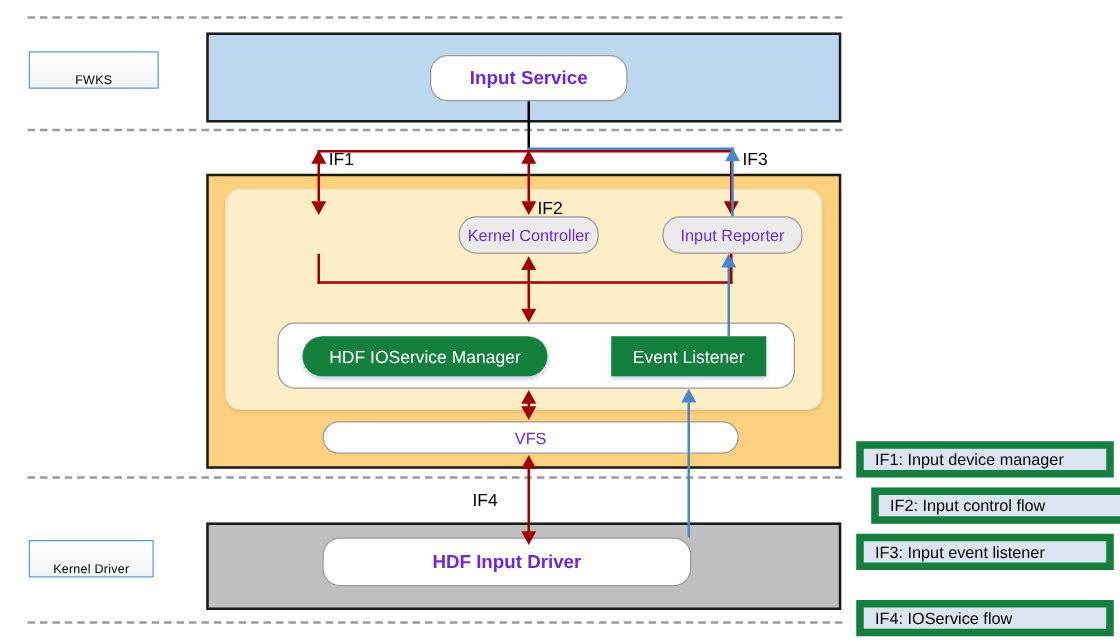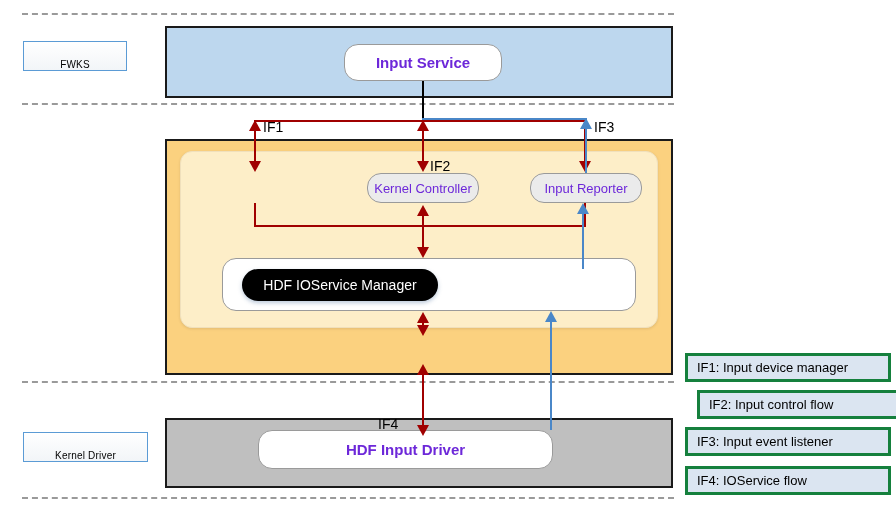--- a/index.html
+++ b/index.html
@@ -91,21 +91,21 @@
     font-weight: normal;
   }
 
   
   .pill {
     position: absolute;
     box-sizing: border-box;
     display: flex;
     align-items: center;
     justify-content: center;
-    background: #000000;
+    background: #15803d;
     color: #ffffff;
     font-size: 14px;
     font-weight: normal;
     box-shadow: 0 2px 4px rgba(60,100,150,.35);
   }
   .pill-round { border-radius: 16px; }
   .pill-square { border-radius: 0; }
 
   
   .ln {
@@ -141,21 +141,21 @@
     font-size: 14px;
     color: #000000;
     white-space: nowrap;
   }
 
   
   .legend-item {
     position: absolute;
     box-sizing: border-box;
     background: #dbe5f1;
-    border: 3px solid #15803d;
+    border: 6px solid #15803d;
     display: flex;
     align-items: center;
     padding-left: 9px;
     font-size: 13px;
     color: #000000;
     white-space: nowrap;
   }
 </style>
 </head>
 <body>
@@ -163,21 +163,21 @@
 <div id="canvas">
 
   <div class="sep" style="left:22px;  top:13px;  width:652px;"></div>
   <div class="sep" style="left:22px;  top:103px; width:652px;"></div>
   <div class="sep" style="left:22px;  top:381px; width:652px;"></div>
   <div class="sep" style="left:22px;  top:497px; width:652px;"></div>
 
   <div class="layer-tag" style="left:23px; top:41px; width:104px; height:30px;">
     <span>FWKS</span>
   </div>
-  <div class="layer-tag" style="left:23px; top:432px; width:125px; height:30px;">
+  <div class="layer-tag" style="left:23px; top:432px; width:100px; height:30px;">
     <span>Kernel Driver</span>
   </div>
 
   <div class="band band-fwks" style="left:165px; top:26px; width:508px; height:72px;"></div>
 
   <div class="node node-white" style="left:344px; top:44px; width:158px; height:37px;">
     <span>Input Service</span>
   </div>
 
   <div class="ln ln-v ln-black" style="left:422px; top:81px; height:40px;"></div>
@@ -191,21 +191,27 @@
   </div>
   <div class="node node-grey" style="left:530px; top:173px; width:112px; height:30px;">
     <span>Input Reporter</span>
   </div>
 
   <div class="node node-plain" style="left:222px; top:258px; width:414px; height:53px;"></div>
 
   <div class="pill pill-round" style="left:242px; top:269px; width:196px; height:32px;">
     <span>HDF IOService Manager</span>
   </div>
-
+  <div class="pill pill-square" style="left:489px; top:269px; width:124px; height:32px;">
+    <span>Event Listener</span>
+  </div>
+
+  <div class="node node-plain" style="left:258px; top:337px; width:333px; height:26px;">
+    <span>VFS</span>
+  </div>
 
   <div class="band band-kernel" style="left:165px; top:418px; width:508px; height:70px;"></div>
 
   <div class="node node-white" style="left:258px; top:430px; width:295px; height:39px;">
     <span>HDF Input Driver</span>
   </div>
 
   <div class="ln ln-h" style="left:255px; top:120px; width:330px;"></div>
 
   <div class="arw arw-up" style="left:249px; top:120px;"></div>
@@ -233,21 +239,21 @@
   <div class="ln ln-v" style="left:422px; top:210px; height:38px;"></div>
   <div class="arw arw-down" style="left:417px; top:247px;"></div>
 
   <div class="arw arw-up" style="left:417px; top:312px;"></div>
   <div class="ln ln-v" style="left:422px; top:317px; height:9px;"></div>
   <div class="arw arw-down" style="left:417px; top:325px;"></div>
 
   <div class="arw arw-up" style="left:417px; top:364px;"></div>
   <div class="ln ln-v" style="left:422px; top:369px; height:57px;"></div>
   <div class="arw arw-down" style="left:417px; top:425px;"></div>
-  <div class="if-label" style="left:378px; top:392px;margin-top:24px;">
+  <div class="if-label" style="left:378px; top:392px;">
     <span>IF4</span>
   </div>
 
   <div class="ln ln-h ln-blue" style="left:422px; top:118px; width:164px;"></div>
 
   <div class="arw arw-up blue" style="left:580px; top:118px;"></div>
   <div class="ln ln-v ln-blue" style="left:585px; top:118px; height:55px;"></div>
   <div class="if-label" style="left:594px; top:119px;">
     <span>IF3</span>
   </div>
@@ -260,17 +266,17 @@
 
   <div class="legend-item" style="left:685px; top:353px; width:206px; height:29px;">
     <span>IF1: Input device manager</span>
   </div>
   <div class="legend-item" style="left:685px; top:390px; width:206px; height:29px;margin-left:12px;">
     <span>IF2: Input control flow</span>
   </div>
   <div class="legend-item" style="left:685px; top:427px; width:206px; height:29px;">
     <span>IF3: Input event listener</span>
   </div>
-  <div class="legend-item" style="left:685px; top:466px; width:206px; height:29px;">
+  <div class="legend-item" style="left:685px; top:480px; width:206px; height:29px;">
     <span>IF4:  IOService flow</span>
   </div>
 
 </div>
 
 </body></html>

